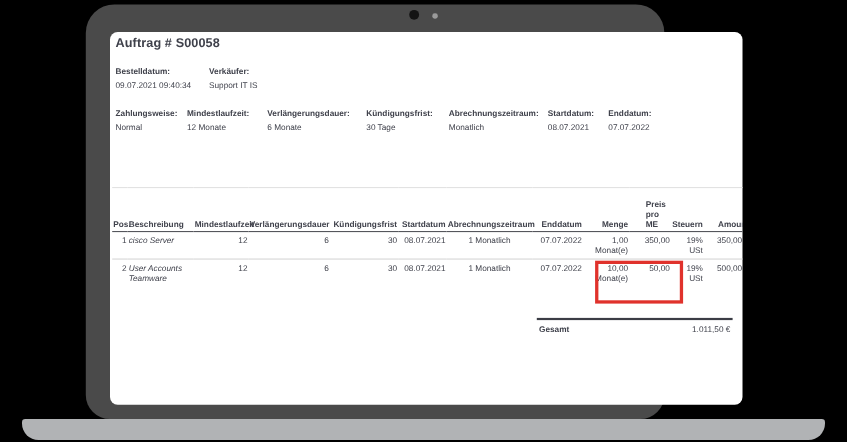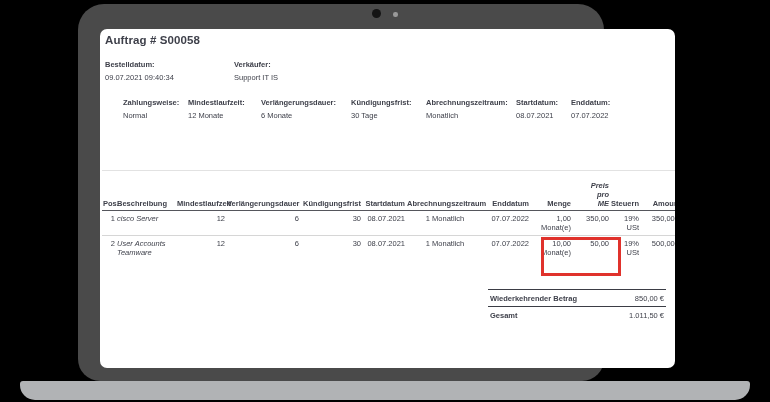--- a/index.html
+++ b/index.html
@@ -31,38 +31,38 @@
   .base {
     position:absolute; left:20px; top:381px; width:730px; height:19px;
     background:#b1b3b5; border-radius:3px 3px 15px 15px;
   }
   
   .page-title {
     position:absolute; left:5px; top:5px;
     font-size:11.5px; font-weight:bold; letter-spacing:.1px;
   }
   .info-row { position:absolute; display:flex; font-size:7.5px; line-height:9.5px; }
-  .info-top { left:5px; top:31px;gap:44px; }
-  .info-terms { left:23px; top:69px; }
+  .info-top { left:5px; top:31px; }
+  .info-terms { left:5px; top:69px; }
   .info-item .lbl { font-weight:bold; margin-bottom:3.5px; }
   .w85{width:85px}.w65{width:65px}.w73{width:73px}.w90{width:90px}.w75{width:75px}.w55{width:55px}
   
   table.items {
     position:absolute; left:2px; top:141px; width:580px;
     border-collapse:collapse; table-layout:fixed;
     font-size:7.5px; line-height:9px;
   }
   table.items thead th {
     font-weight:bold; vertical-align:bottom; text-align:right;
     height:40px; padding:2px 1px; white-space:nowrap;
     border-top:1px solid #e2e2e2; border-bottom:1px solid #55565c;
   }
   table.items thead th.al{ text-align:left; }
   table.items thead th.wrapcol{ white-space:normal; }
-  .hdr-narrow{ display:inline-block; width:22px; text-align:right;font-style:italic; }
+  .hdr-narrow{ display:inline-block; width:22px; text-align:left; }
   table.items tbody td {
     vertical-align:top; text-align:right; padding:3px 1px 3px;
   }
   table.items tbody td.al{ text-align:left;font-style:italic; }
   table.items tbody td.ac{ text-align:center; }
   table.items tbody tr.sep td { border-top:1px solid #d6d6d6; }
   .desc-narrow{ display:inline-block; width:49px; }
   
   .highlight-box {
     position:absolute; left:441px; top:208px; width:80px; height:39px;
@@ -205,24 +205,20 @@
             <div>USt</div>
           </td>
           <td>500,00 €</td>
         </tr>
       </tbody>
     </table>
 
     <div class="highlight-box"></div>
 
     <div class="totals">
-      <div class="trow bold">
-        <span class="tlabel">Wiederkehrender Betrag</span>
-        <span class="tvalue">850,00 €</span>
-      </div>
       <div class="trow bold strong-sep">
         <span class="tlabel">Gesamt</span>
         <span class="tvalue">1.011,50 €</span>
       </div>
     </div>
 
   </div>
 </div>
 
 <div class="base"></div>

